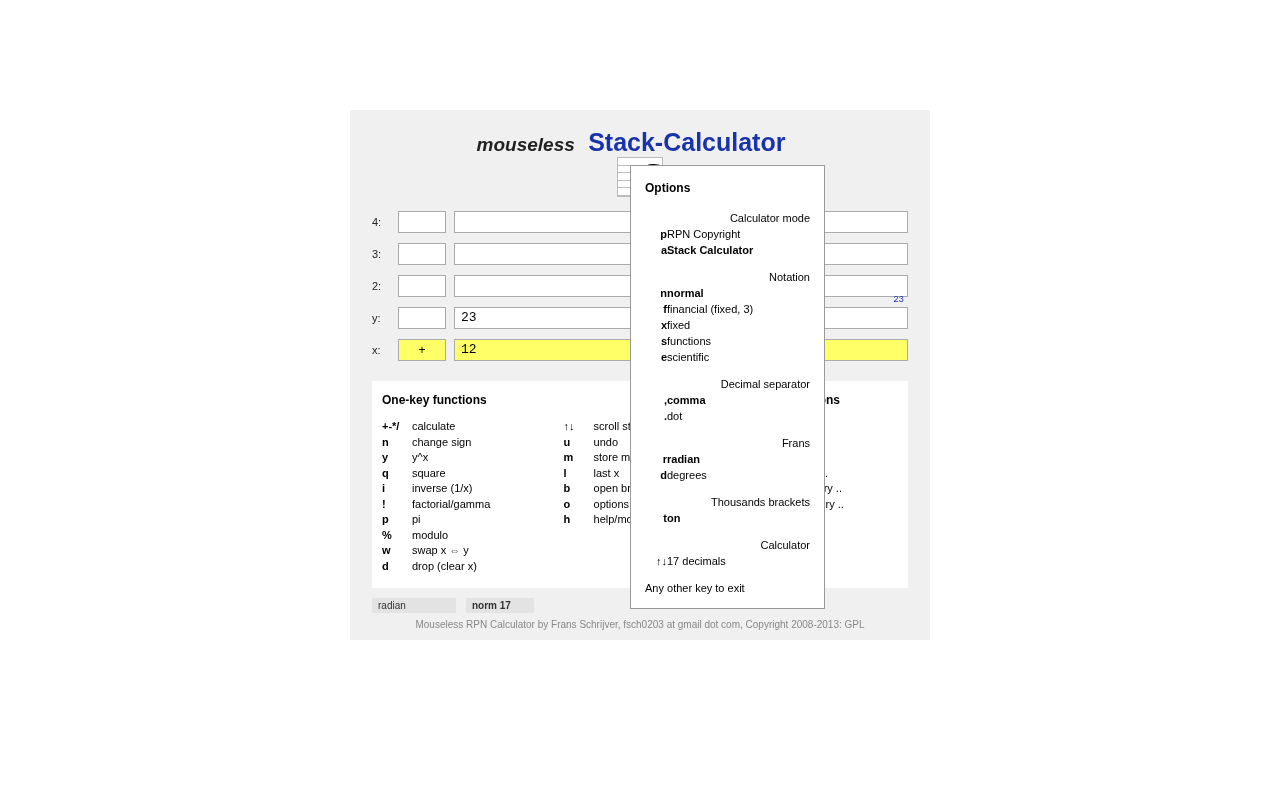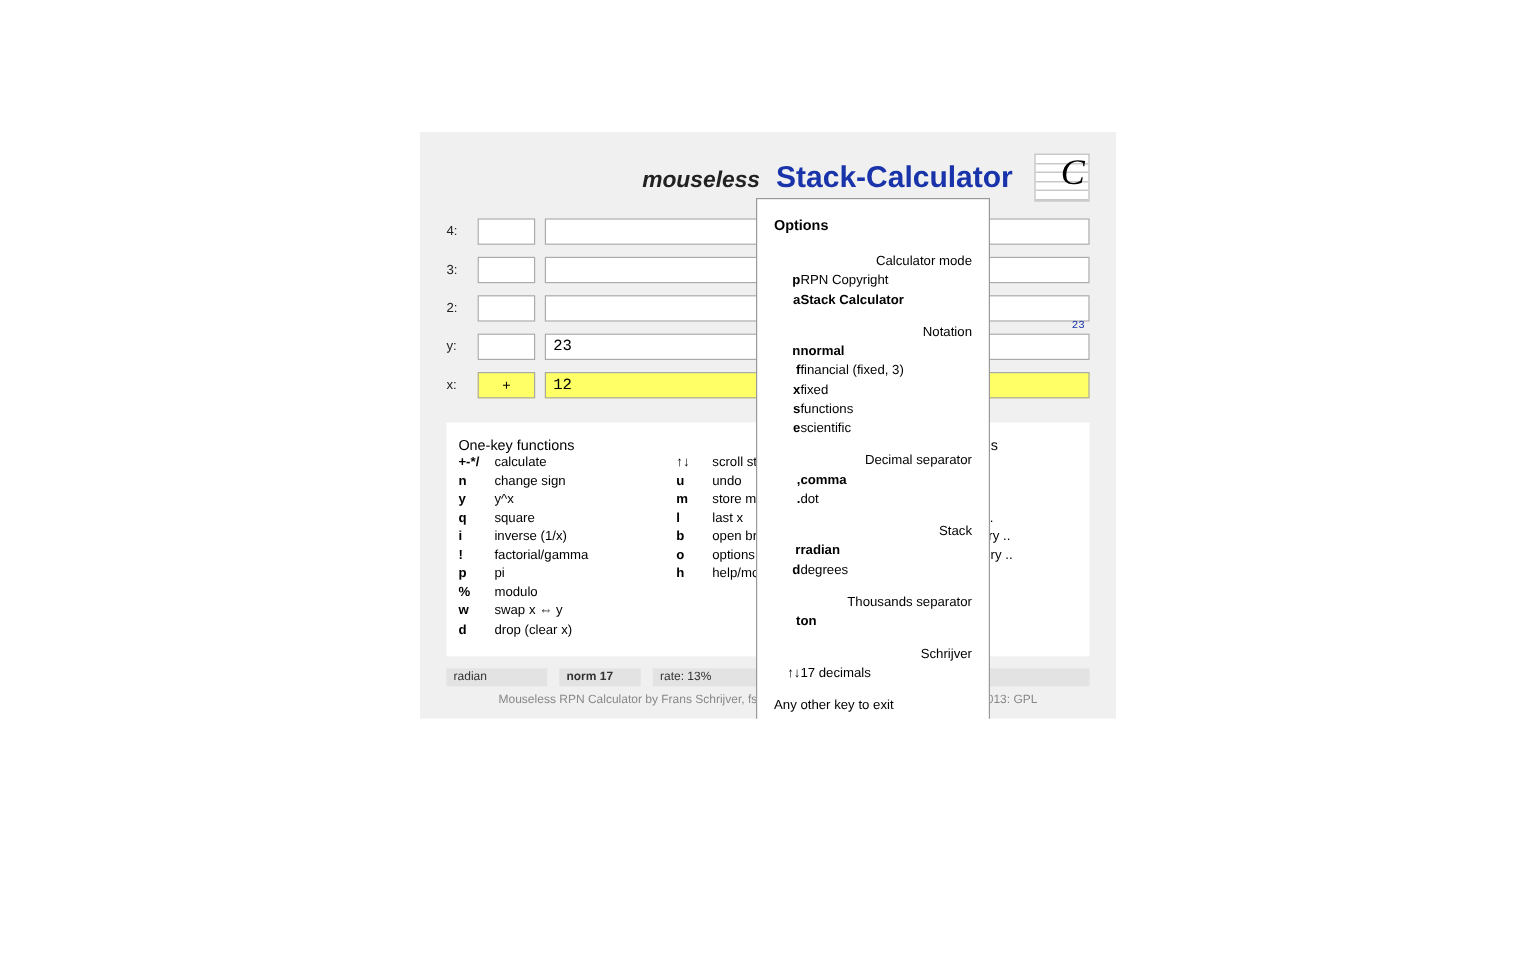--- a/index.html
+++ b/index.html
@@ -14,20 +14,21 @@
     margin: 110px auto 0;
     background: #f0f0f0;
     padding: 18px 22px 10px 22px;
     position: relative;
   }
   .header {
     display: flex;
     align-items: center;
     justify-content: space-between;
     margin-bottom: 14px;
+    flex-direction: column;
   }
   .title-wrap {
     flex: 1;
     text-align: right;
     padding-right: 18px;
   }
   .title-small {
     font-style: italic;
     font-weight: bold;
     font-size: 19px;
@@ -106,23 +107,23 @@
     background: #fff;
     padding: 12px 10px 14px 10px;
     display: flex;
     gap: 0;
   }
   .fn-col { display: flex; flex-direction: column; }
   .fn-col.c1 { width: 190px; }
   .fn-col.c2 { width: 180px; }
   .fn-col.c3 { width: 170px; }
   .fn-head {
-    font-weight: normal;
+    font-weight: bold;
     font-size: 12px;
-    margin-bottom: 0;
+    margin-bottom: 12px;
   }
   .fn-row {
     display: flex;
     font-size: 11px;
     line-height: 15.5px;
   }
   .fn-key { width: 30px; font-weight: bold; }
   .fn-key.arrows { font-weight: normal; }
   .fn-desc { flex: 1; }
   .status {
@@ -343,21 +344,20 @@
         <div class="fn-row">
           <div class="fn-key">v</div>
           <div class="fn-desc">convert</div>
         </div>
       </div>
   </div>
 
   <div class="status">
     <div class="status-cell w1">radian</div>
     <div class="status-cell w2">norm 17</div>
-    <div class="status-cell fill">rate: 13%</div>
   </div>
 
   <div class="footer">Mouseless RPN Calculator by Frans Schrijver, fsch0203 at gmail dot com, Copyright 2008-2013: GPL</div>
 
   <div class="popup" id="popup">
       <div class="popup-head">Options</div>
       <div class="popup-section">
         <div class="popup-label">Calculator mode</div>
         <div class="popup-row">
           <div class="popup-key">p</div>
@@ -396,39 +396,39 @@
         <div class="popup-row">
           <div class="popup-key">,</div>
           <div class="popup-val selected">comma</div>
         </div>
         <div class="popup-row">
           <div class="popup-key">.</div>
           <div class="popup-val">dot</div>
         </div>
       </div>
       <div class="popup-section">
-        <div class="popup-label">Stack</div>
+        <div class="popup-label">Frans</div>
         <div class="popup-row">
           <div class="popup-key">r</div>
           <div class="popup-val selected">radian</div>
         </div>
         <div class="popup-row">
           <div class="popup-key">d</div>
           <div class="popup-val">degrees</div>
         </div>
       </div>
       <div class="popup-section">
-        <div class="popup-label">Thousands separator</div>
+        <div class="popup-label">Thousands brackets</div>
         <div class="popup-row">
           <div class="popup-key">t</div>
           <div class="popup-val selected">on</div>
         </div>
       </div>
       <div class="popup-section">
-        <div class="popup-label">Schrijver</div>
+        <div class="popup-label">Calculator</div>
         <div class="popup-row">
           <div class="popup-key arrows">↑↓</div>
           <div class="popup-val">17 decimals</div>
         </div>
       </div>
       <div class="popup-exit">Any other key to exit</div>
     </div>
 </div>
 
 </body></html>

